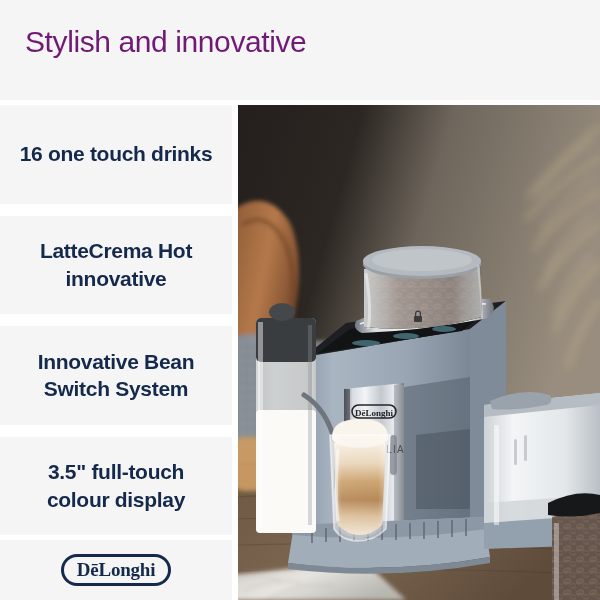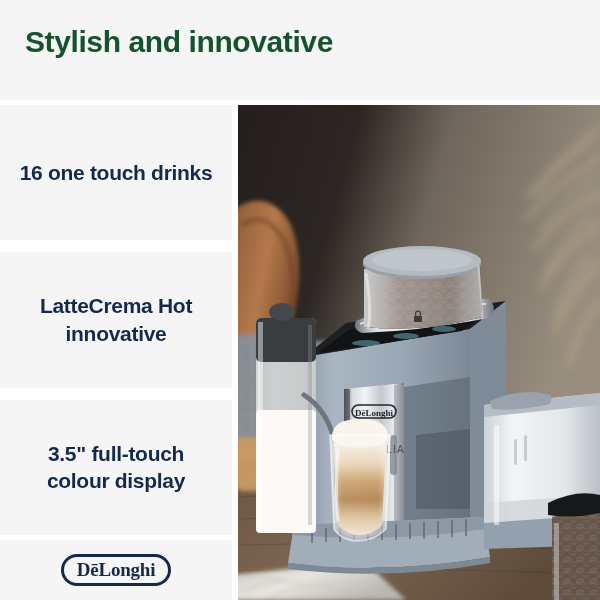--- a/index.html
+++ b/index.html
@@ -11,22 +11,22 @@
   }
   .page{position:relative;width:600px;height:600px;background:#ffffff;}
 
   
   .header{
     position:absolute;left:0;top:0;width:600px;height:100px;
     background:#f5f5f5;
   }
   .header-title{
     position:absolute;left:25px;top:22px;
-    font-size:30px;font-weight:bold;letter-spacing:-0.4px;
-    color:#14532d;line-height:40px;white-space:nowrap;
+    font-size:30px;font-weight:normal;letter-spacing:-0.4px;
+    color:#701a75;line-height:40px;white-space:nowrap;
   }
 
   
   .features{
     position:absolute;left:0;top:105px;width:232px;height:430px;
     display:flex;flex-direction:column;gap:12px;background:#ffffff;
   }
   .feature-card{
     flex:1 1 0;background:#f5f5f5;
     display:flex;align-items:center;justify-content:center;
@@ -68,20 +68,23 @@
   <div class="header">
     <div class="header-title">Stylish and innovative</div>
   </div>
 
   <div class="features">
     <div class="feature-card">
       <div class="feature-text">16 one touch drinks</div>
     </div>
     <div class="feature-card">
       <div class="feature-text">LatteCrema Hot innovative</div>
+    </div>
+    <div class="feature-card">
+      <div class="feature-text">Innovative Bean Switch System</div>
     </div>
     <div class="feature-card">
       <div class="feature-text">3.5" full-touch colour display</div>
     </div>
   </div>
 
   <div class="brand-band">
     <div class="brand-logo">
       <span class="brand-logo-text">DēLonghi</span>
     </div>

